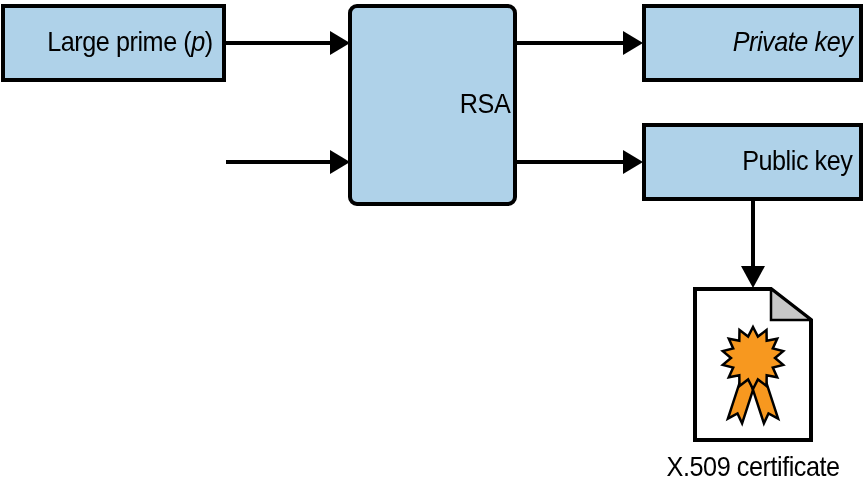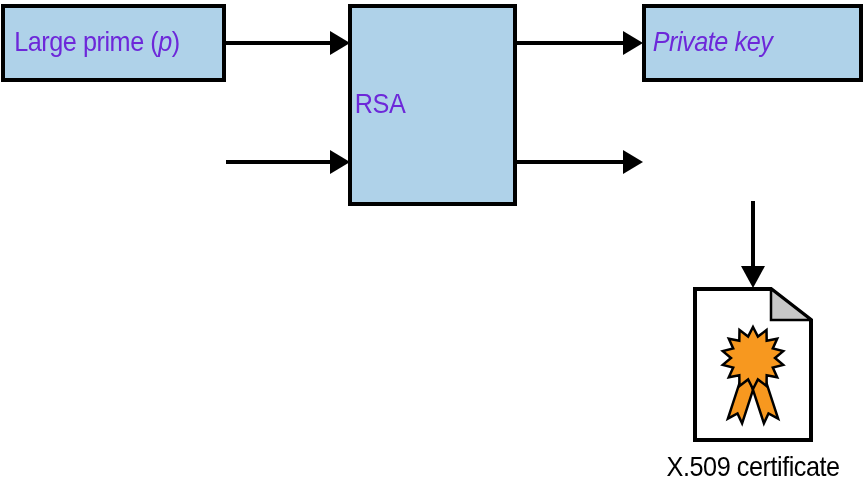--- a/index.html
+++ b/index.html
@@ -22,37 +22,37 @@
     width: 866px;
     height: 492px;
   }
   .node {
     position: absolute;
     box-sizing: border-box;
     background: #AFD2E9;
     border: 4px solid #000000;
     display: flex;
     align-items: center;
-    justify-content: flex-start;
-    color: #6d28d9;
+    justify-content: flex-end;
+    color: #000000;
   }
   .node-label {
     font-size: 28px;
     line-height: 1;
     white-space: nowrap;
     letter-spacing: -0.5px;
     display: inline-block;
     transform: scaleX(0.9);
     transform-origin: center;
     padding-bottom: 2px;
   }
   .var-italic { font-style: italic; }
   #node-prime-p { left: 1px;   top: 4px;   width: 225px; height: 78px; }
   #node-prime-q { left: 1px;   top: 123px; width: 225px; height: 78px; }
-  #node-rsa     { left: 348px; top: 4px;   width: 169px; height: 202px; }
+  #node-rsa     { left: 348px; top: 4px;   width: 169px; height: 202px; border-radius: 9px; }
   #node-private { left: 642px; top: 4px;   width: 221px; height: 78px; font-style: italic; }
   #node-public  { left: 642px; top: 123px; width: 221px; height: 78px; }
   .cert-icon {
     position: absolute;
     left: 693px;
     top: 287px;
     width: 120px;
     height: 155px;
   }
   .cert-caption {
@@ -107,20 +107,23 @@
 
 
   <div class="node" id="node-rsa">
     <span class="node-label">RSA</span>
   </div>
 
   <div class="node" id="node-private">
     <span class="node-label">Private key</span>
   </div>
 
+  <div class="node" id="node-public">
+    <span class="node-label">Public key</span>
+  </div>
 
   <svg class="cert-icon" viewBox="0 0 120 155" xmlns="http://www.w3.org/2000/svg">
 
     <path d="M2,2 L78,2 L118,33 L118,153 L2,153 Z" stroke-width="4" stroke-linejoin="miter" stroke="#000000" fill="#FFFFFF"></path>
     <path d="M78,2 L78,33 L118,33 Z" stroke-width="2.5" stroke-linejoin="miter" stroke="#000000" fill="#C8C8C8"></path>
 
     <path d="M49.9,85.7 L64.1,90.3 L49.1,136.3 L44.5,126.4 L34.9,131.7 Z" stroke-width="2.5" stroke-linejoin="miter" stroke="#000000" fill="#F7981F"></path>
     <path d="M55.9,90.3 L70.1,85.7 L85.1,131.7 L75.5,126.4 L70.9,136.3 Z" stroke-width="2.5" stroke-linejoin="miter" stroke="#000000" fill="#F7981F"></path>
 
     <polygon points="60,40 64.9,49.6 73.5,43.1 73.7,53.8 84.2,51.7 79.8,61.5 90.2,64.1 82,71 90.2,77.9 79.8,80.5 84.2,90.3 73.7,88.2 73.5,98.9 64.9,92.4 60,102 55.1,92.4 46.5,98.9 46.3,88.2 35.8,90.3 40.2,80.5 29.8,77.9 38,71 29.8,64.1 40.2,61.5 35.8,51.7 46.3,53.8 46.5,43.1 55.1,49.6" stroke-width="2.5" stroke-linejoin="miter" stroke="#000000" fill="#F7981F"></polygon>

